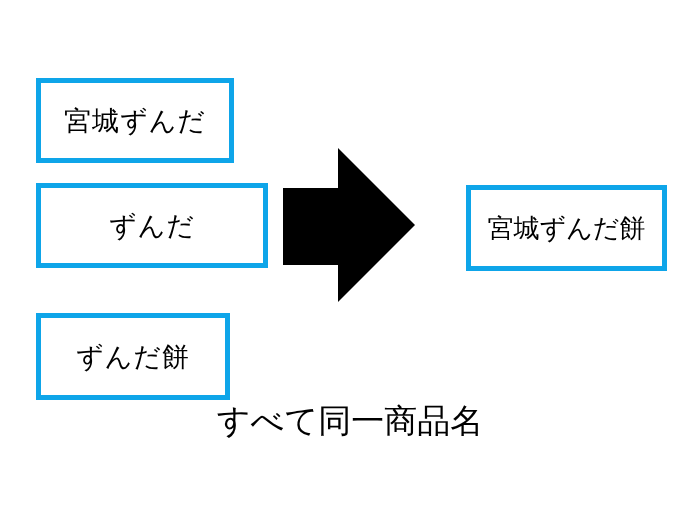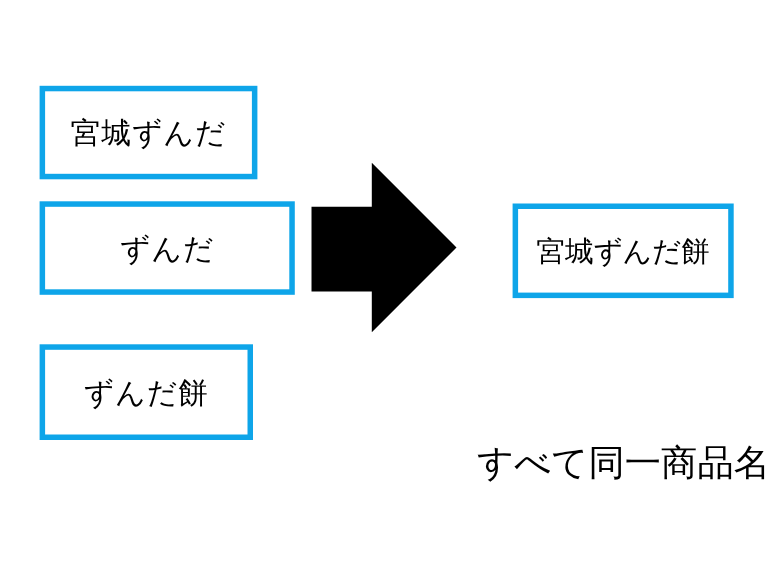--- a/index.html
+++ b/index.html
@@ -41,21 +41,21 @@
     left: 283px;
     top: 148px;
     width: 133px;
     height: 154px;
   }
   .caption {
     position: absolute;
     left: 0;
     top: 401px;
     width: 700px;
-    text-align: right;
+    text-align: center;
     font-family: "DejaVu Serif", "Liberation Serif", serif;
     font-size: 33px;
     color: #000000;
     letter-spacing: 0px;
     line-height: 1.2;
   }
 </style>
 </head>
 <body>
 

